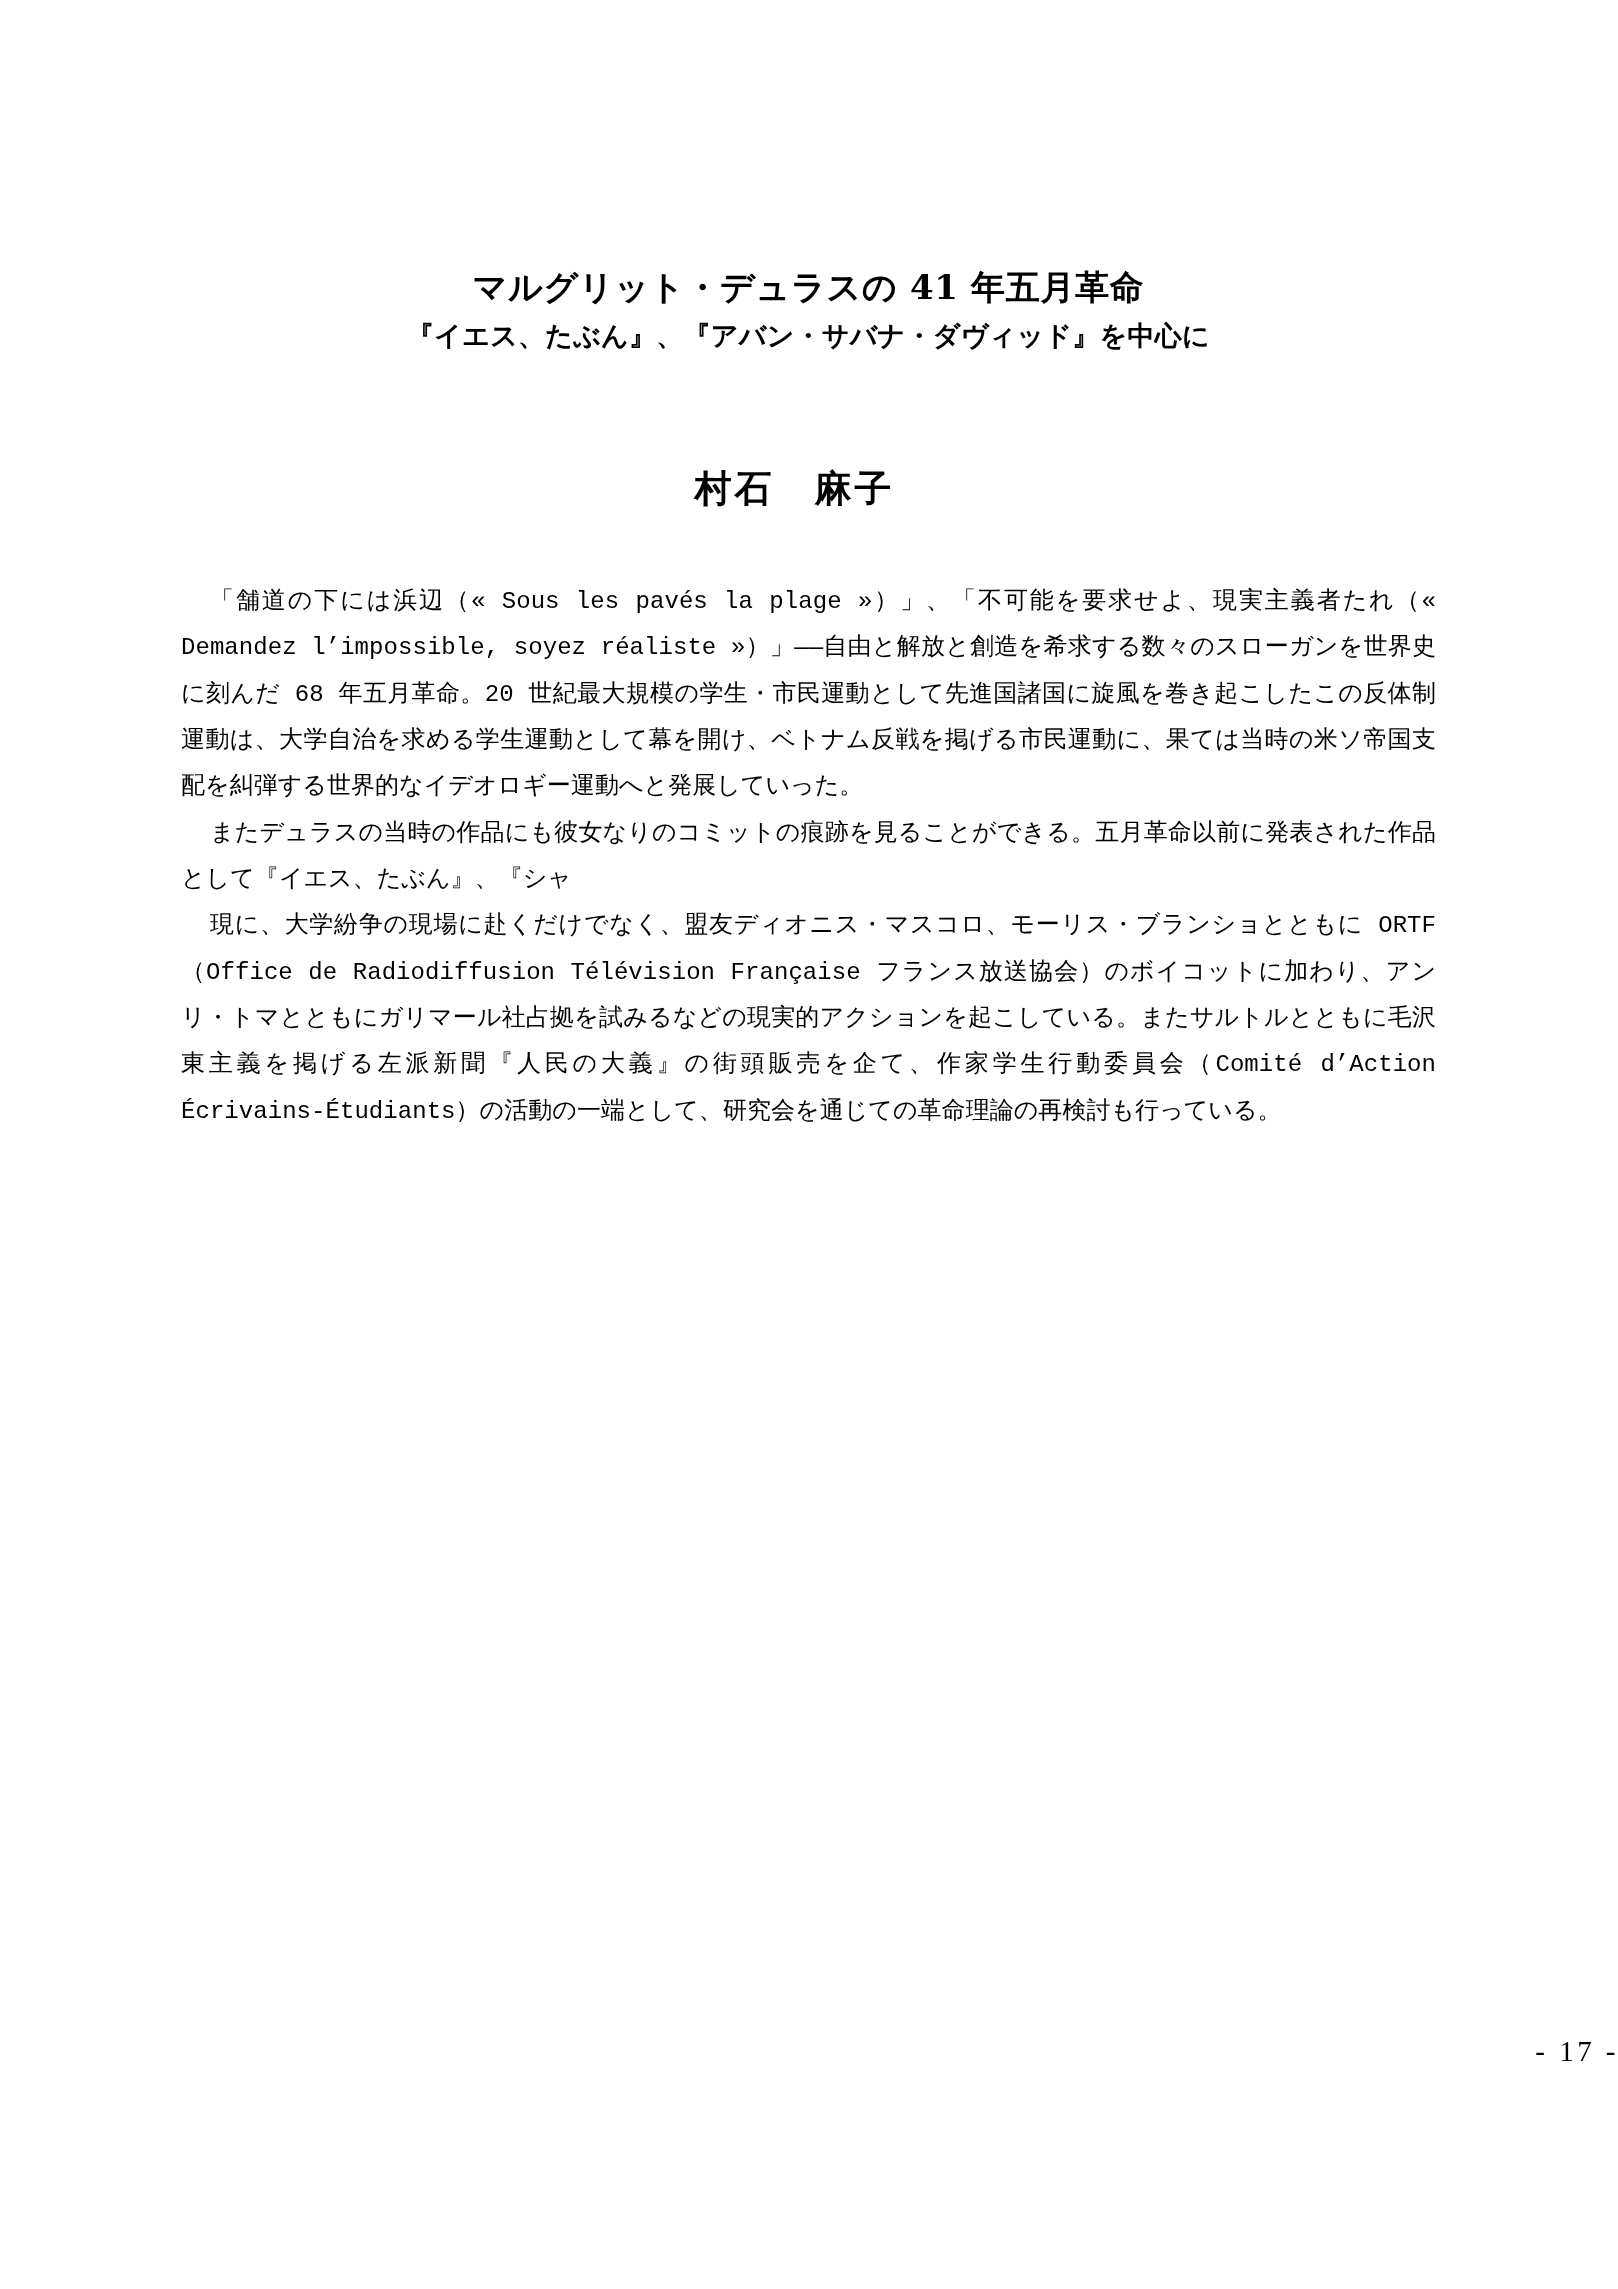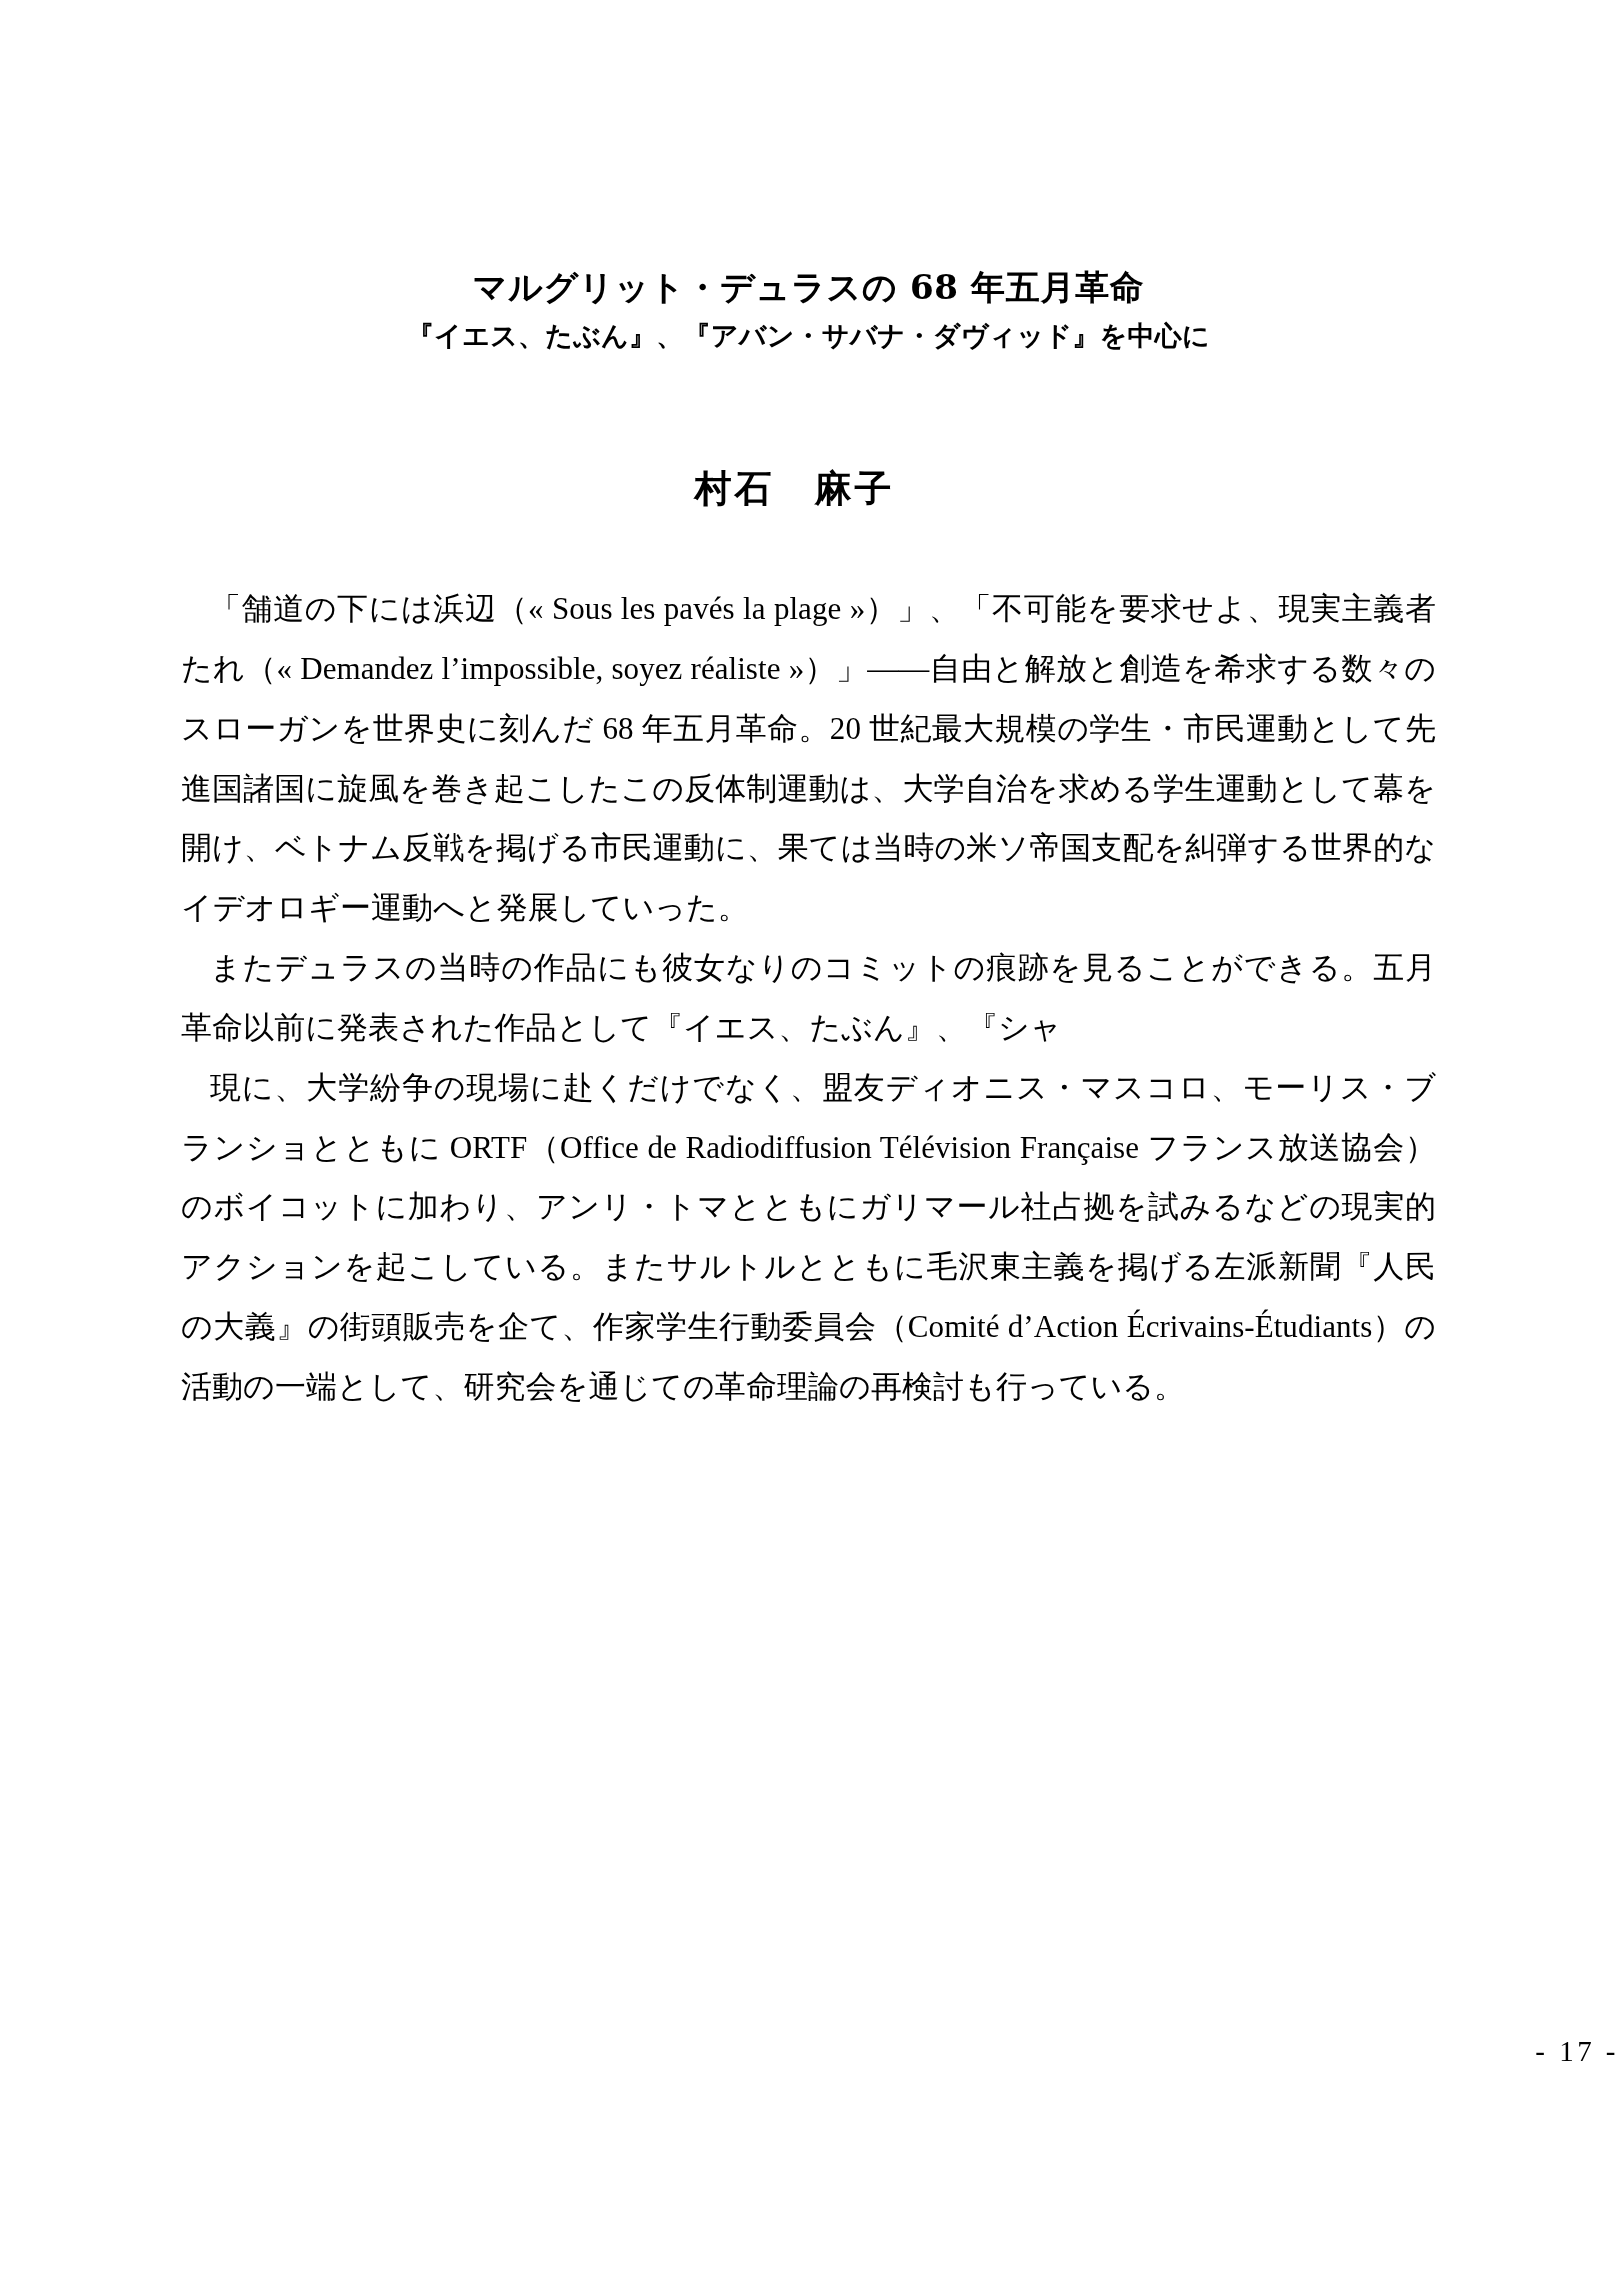--- a/index.html
+++ b/index.html
@@ -52,25 +52,25 @@
     padding-right: 28px;
   }
   .author-name {
     font-size: 37px;
     font-weight: 700;
     font-family: "DejaVu Serif", "Liberation Serif", serif;
     letter-spacing: 0.08em;
   }
   .body-text {
     margin-top: 65px;
-    font-size: 31px;
+    font-size: 24px;
     line-height: 1.93;
     text-align: justify;
     text-justify: inter-ideograph;
-    font-family: Liberation Serif, serif;
+    font-family: Liberation Mono, monospace;
     letter-spacing: 0.002em;
   }
   .para {
     margin: 0;
     text-indent: 29px;
   }
   .pagenum {
     position: absolute;
     left: 0;
     right: 0;
@@ -81,21 +81,21 @@
     letter-spacing: 0.12em;
   }
 </style>
 </head>
 <body>
 
 <div class="page">
   <div class="content">
 
     <div class="title-block">
-      <div class="title-line1">マルグリット・デュラスの 68 年五月革命</div>
+      <div class="title-line1">マルグリット・デュラスの 41 年五月革命</div>
       <div class="title-line2">『イエス、たぶん』、『アバン・サバナ・ダヴィッド』を中心に</div>
     </div>
 
     <div class="author-block">
       <span class="author-name">村石　麻子</span>
     </div>
 
     <div class="body-text">
       <p class="para">「舗道の下には浜辺（« Sous les pavés la plage »）」、「不可能を要求せよ、現実主義者たれ（« Demandez l’impossible, soyez réaliste »）」——自由と解放と創造を希求する数々のスローガンを世界史に刻んだ 68 年五月革命。20 世紀最大規模の学生・市民運動として先進国諸国に旋風を巻き起こしたこの反体制運動は、大学自治を求める学生運動として幕を開け、ベトナム反戦を掲げる市民運動に、果ては当時の米ソ帝国支配を糾弾する世界的なイデオロギー運動へと発展していった。</p>
       <p class="para">またデュラスの当時の作品にも彼女なりのコミットの痕跡を見ることができる。五月革命以前に発表された作品として『イエス、たぶん』、『シャ</p>

